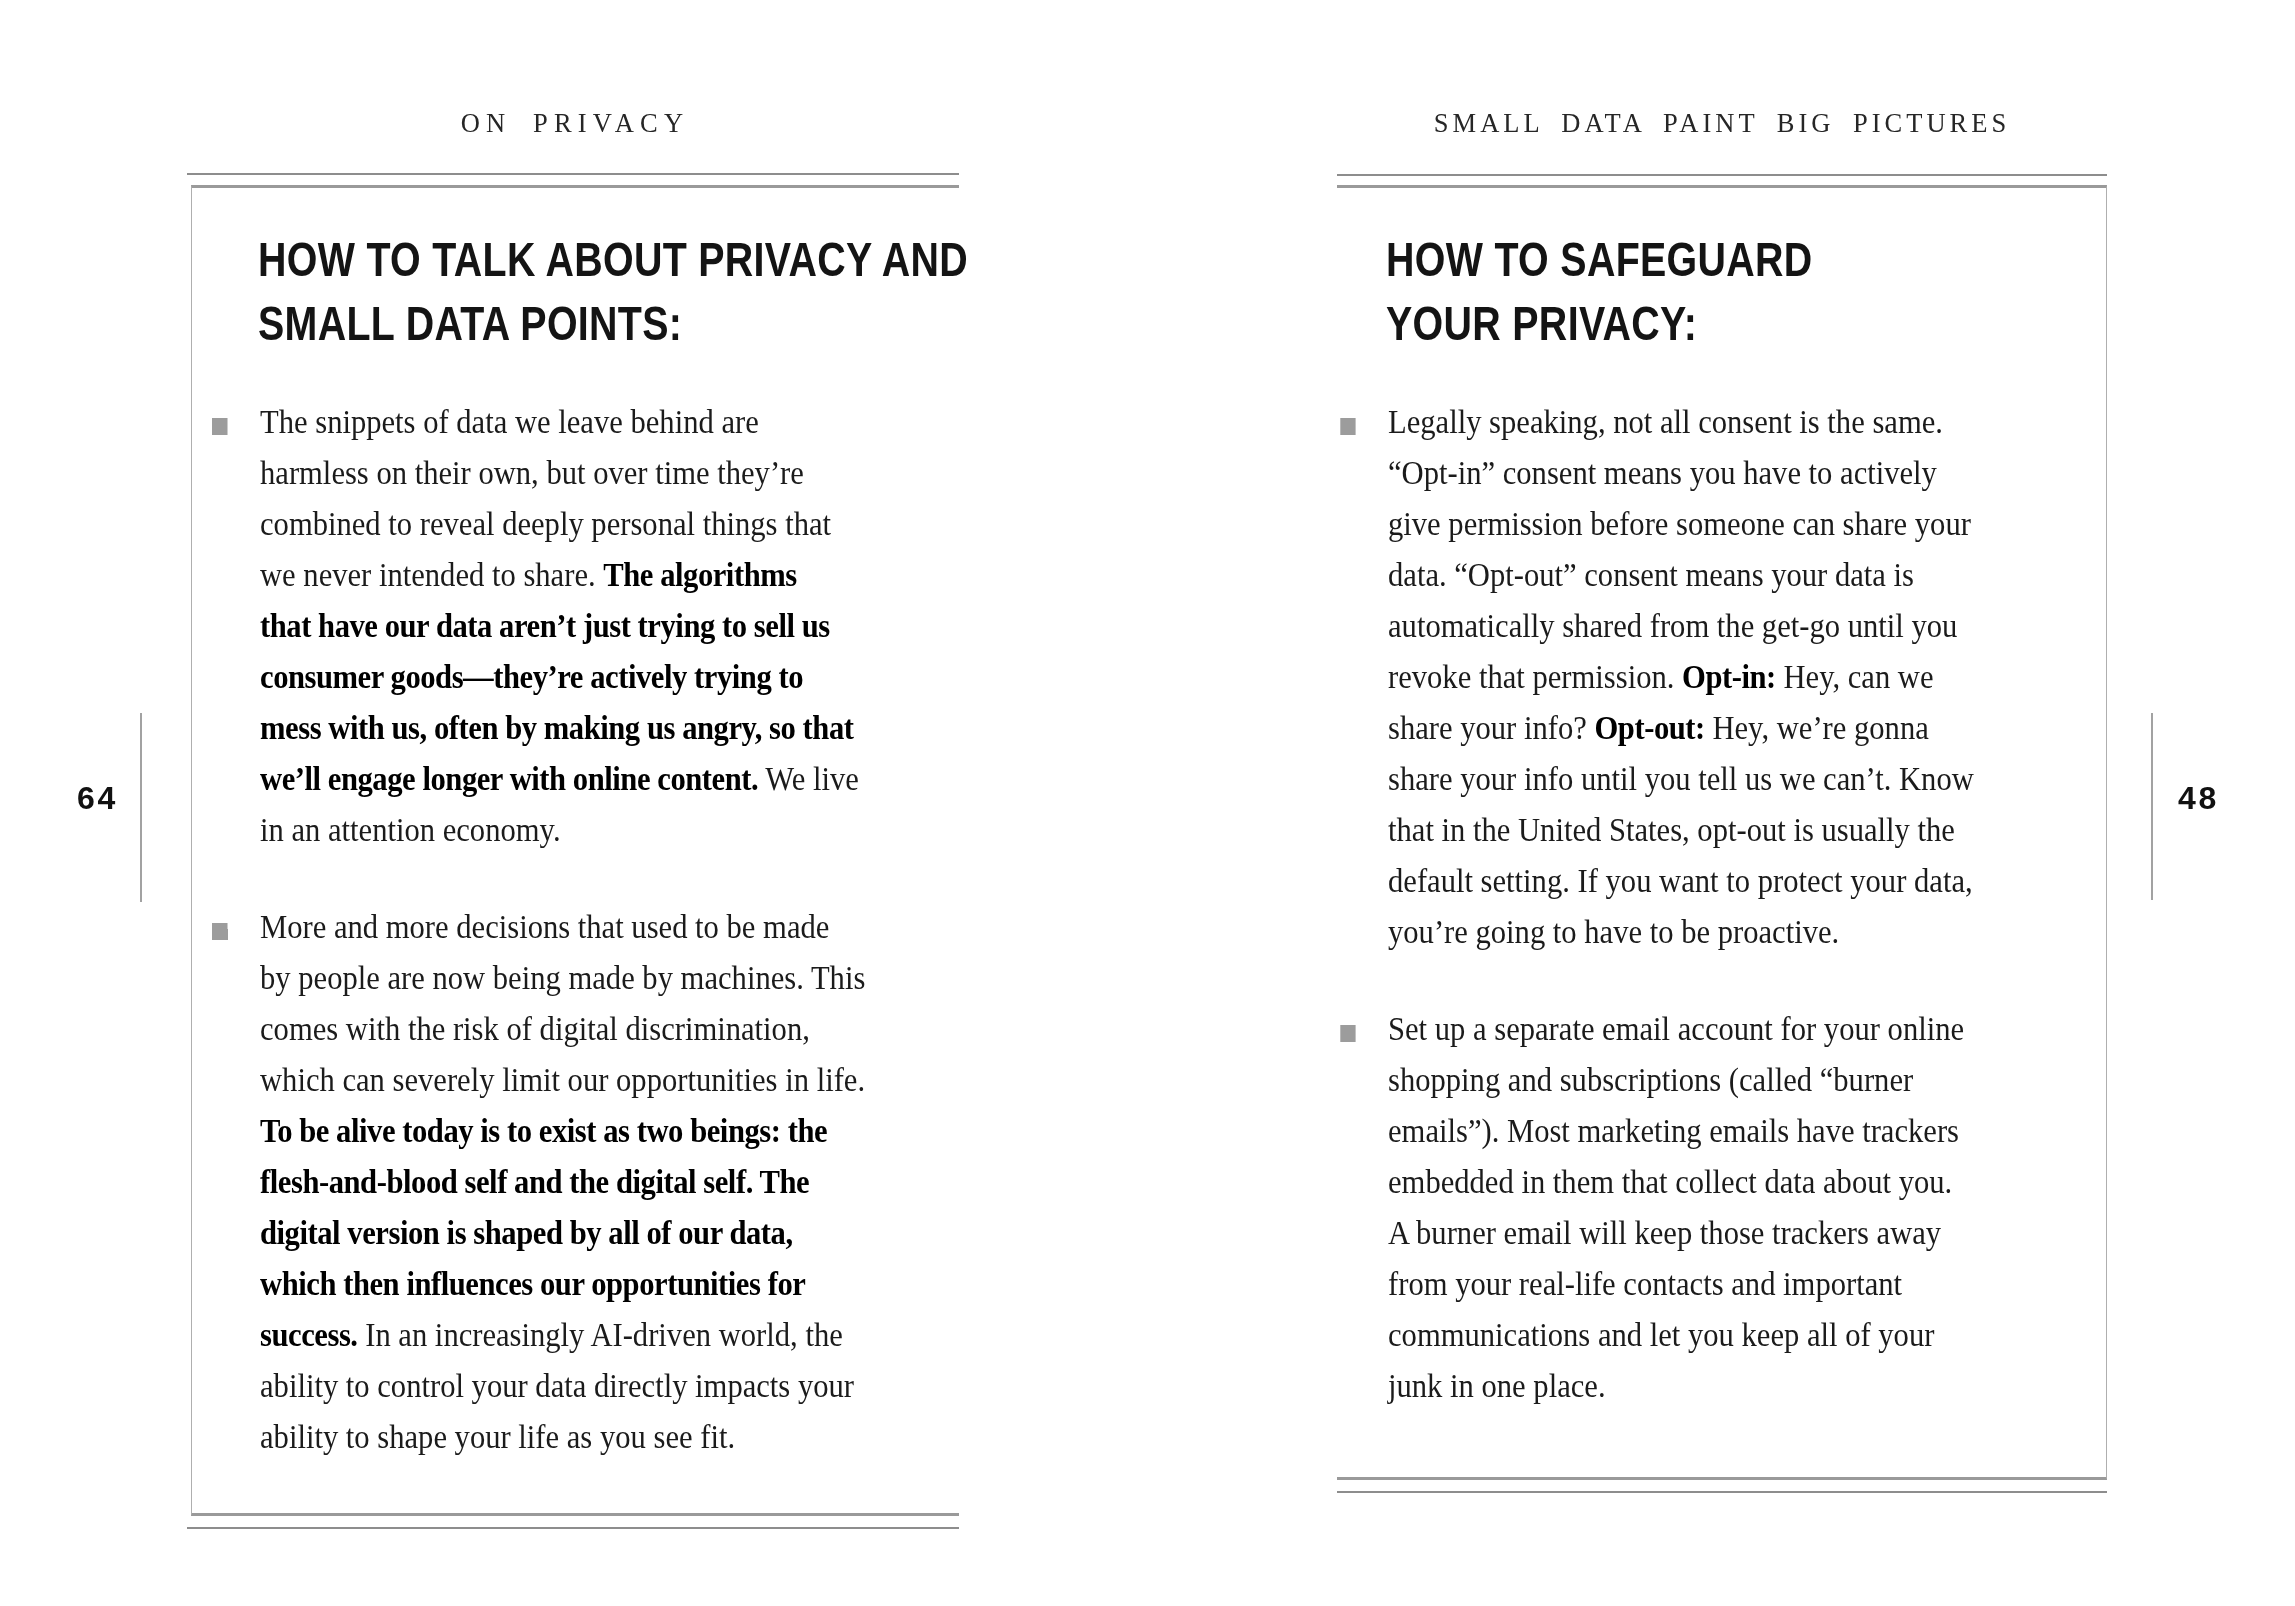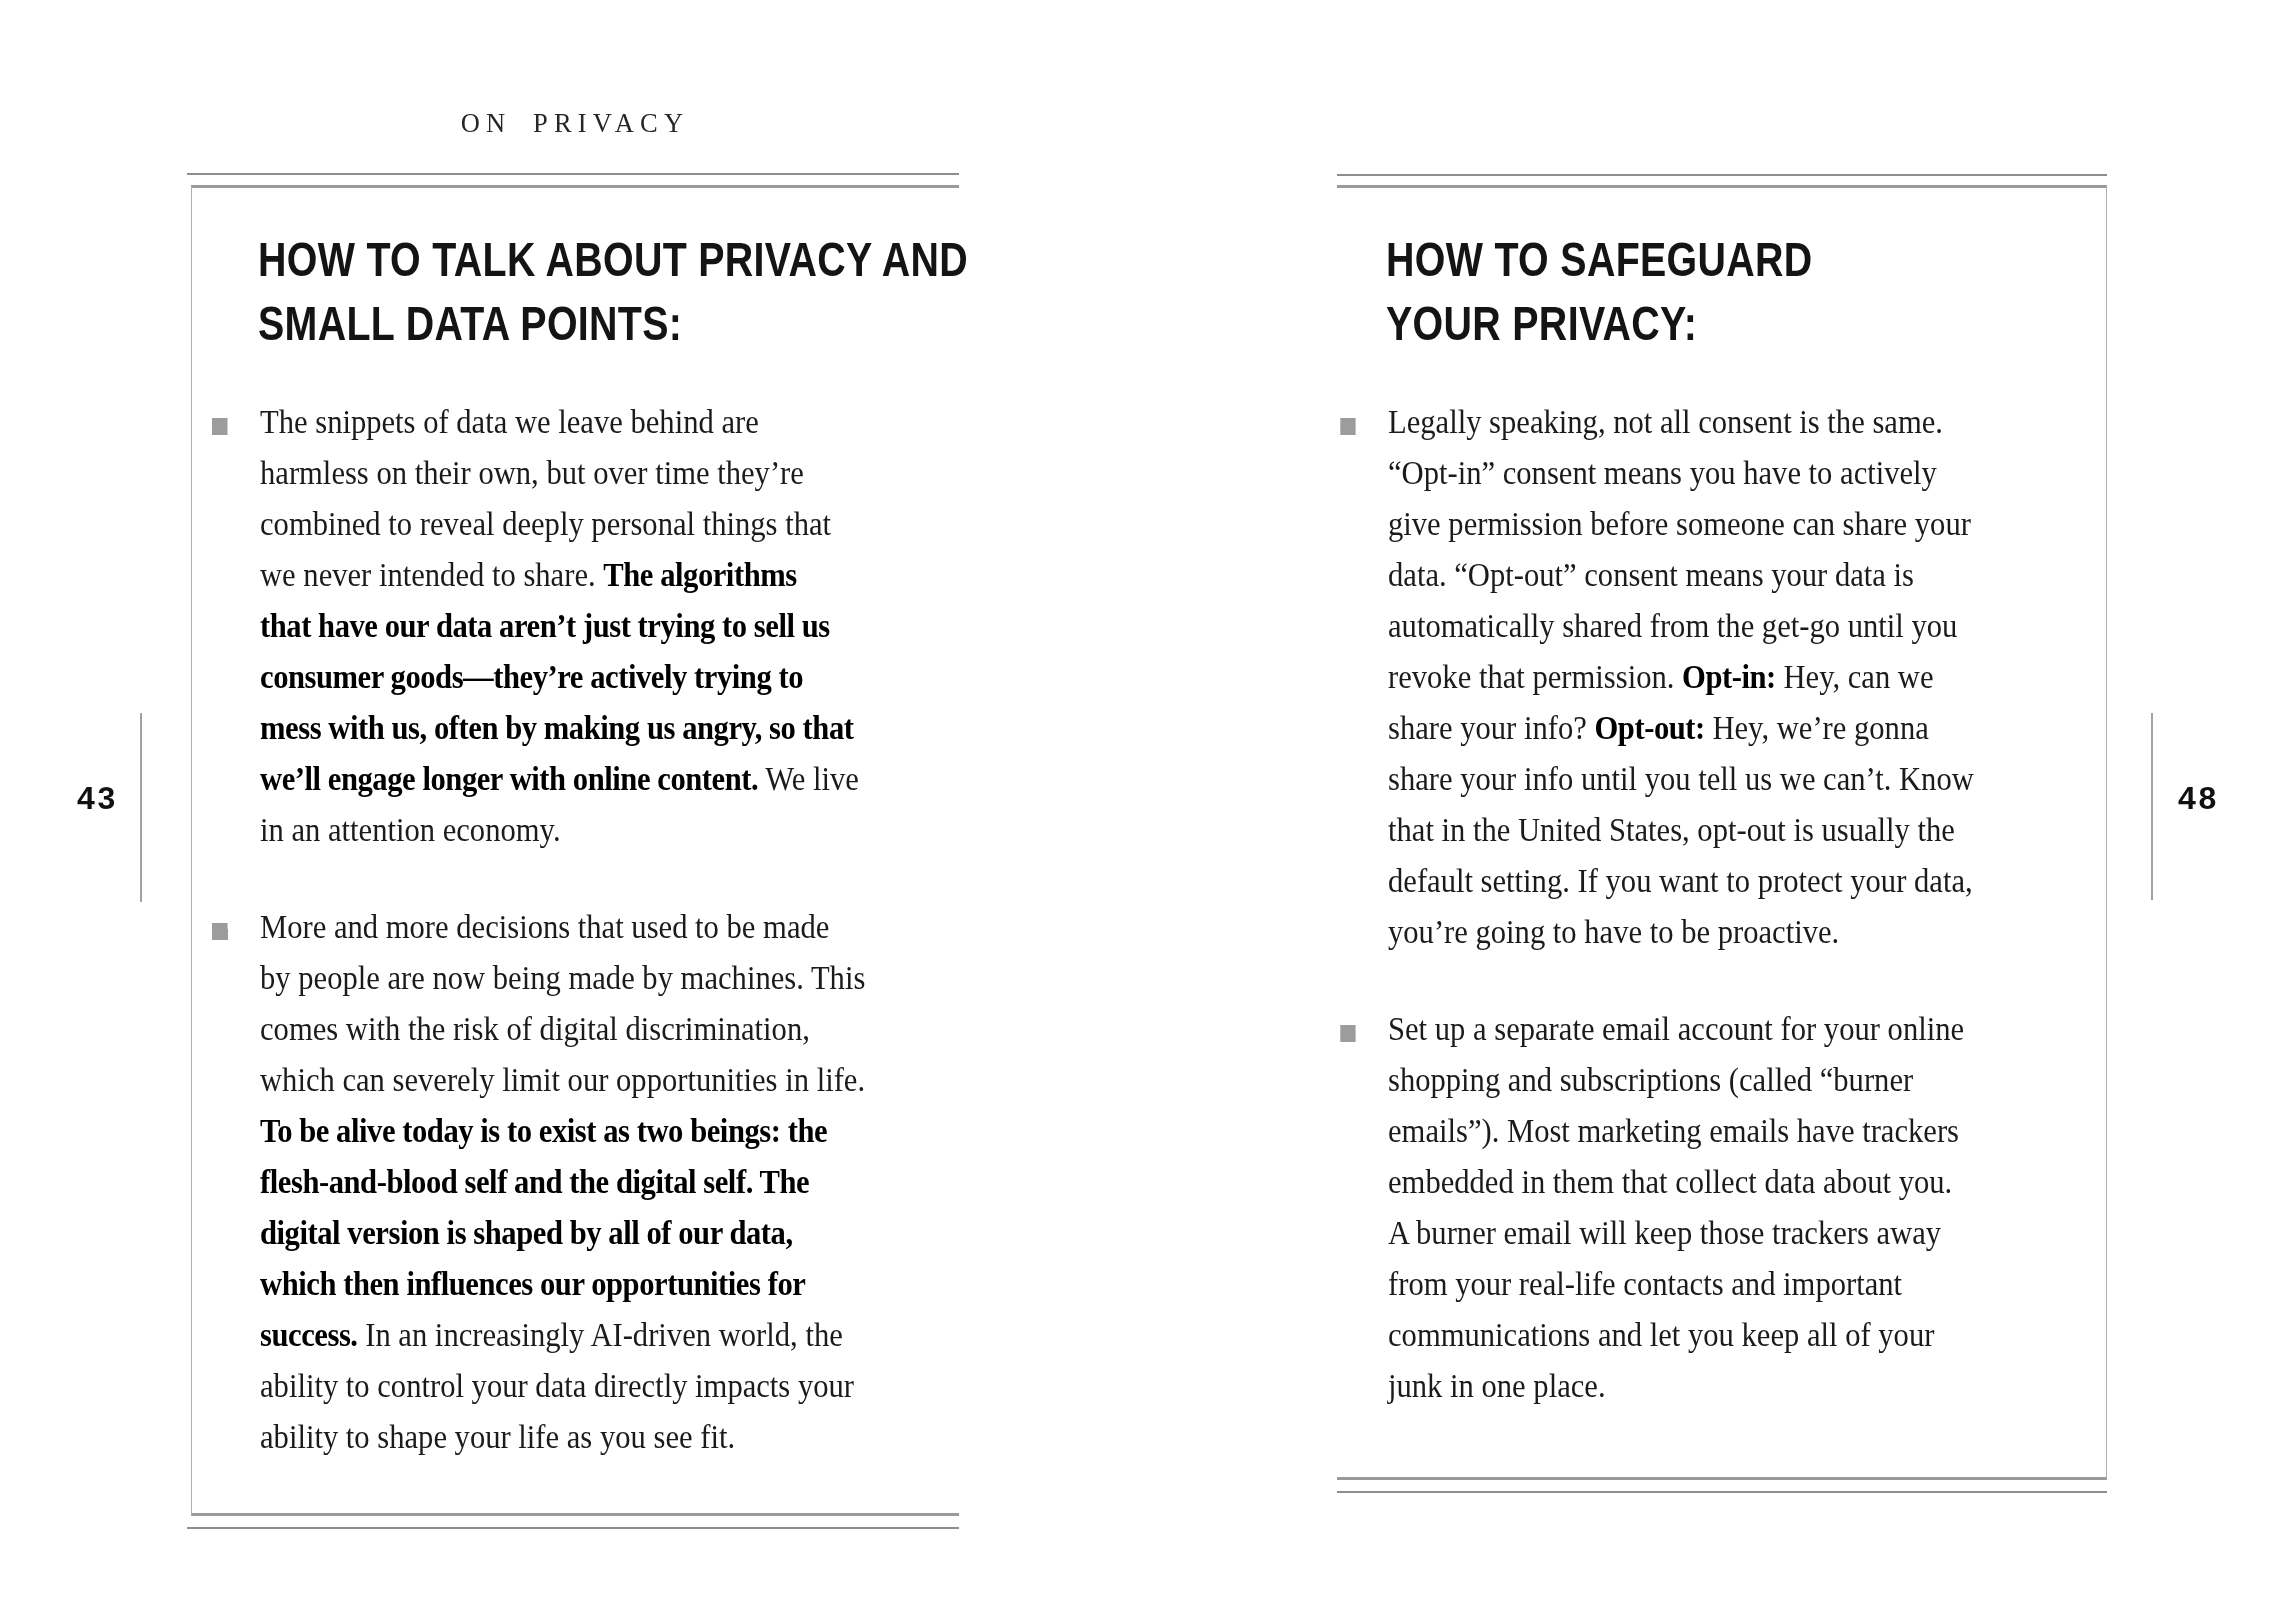--- a/index.html
+++ b/index.html
@@ -84,23 +84,24 @@
         <div class="line"><span class="b">To be alive today is to exist as two beings: the</span></div>
         <div class="line"><span class="b">flesh-and-blood self and the digital self. The</span></div>
         <div class="line"><span class="b">digital version is shaped by all of our data,</span></div>
         <div class="line"><span class="b">which then influences our opportunities for</span></div>
         <div class="line"><span class="b">success.</span><span class="n"> In an increasingly AI-driven world, the</span></div>
         <div class="line"><span class="n">ability to control your data directly impacts your</span></div>
         <div class="line"><span class="n">ability to shape your life as you see fit.</span></div>
       </div>
     </div>
   <div class="thin-rule" id="rule-bottom-left"></div>
-  <div class="page-number" id="pagenum-left">43</div>
+  <div class="page-number" id="pagenum-left">64</div>
   <div class="side-tick" id="tick-left"></div>
 
+  <div class="running-head" id="head-right">SMALL DATA PAINT BIG PICTURES</div>
   <div class="thin-rule" id="rule-top-right"></div>
   <div class="content-box" id="box-right"></div>
   <h2 class="heading" id="heading-right"><span>HOW TO SAFEGUARD</span><br><span>YOUR PRIVACY:</span></h2>
   <div class="bullets" id="bullets-right">
       <div class="bullet">
         <div class="line"><span class="n">Legally speaking, not all consent is the same.</span></div>
         <div class="line"><span class="n">“Opt-in” consent means you have to actively</span></div>
         <div class="line"><span class="n">give permission before someone can share your</span></div>
         <div class="line"><span class="n">data. “Opt-out” consent means your data is</span></div>
         <div class="line"><span class="n">automatically shared from the get-go until you</span></div>

